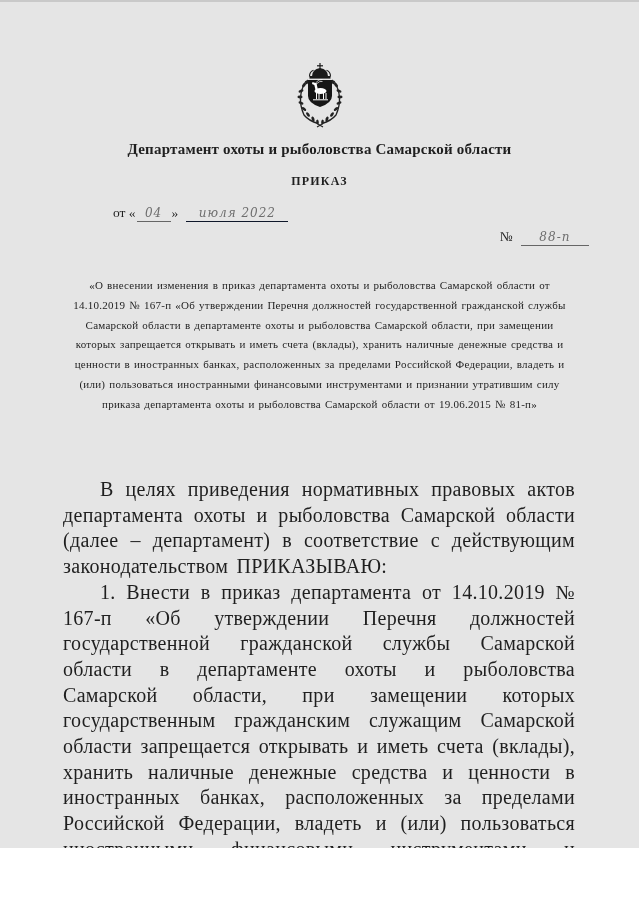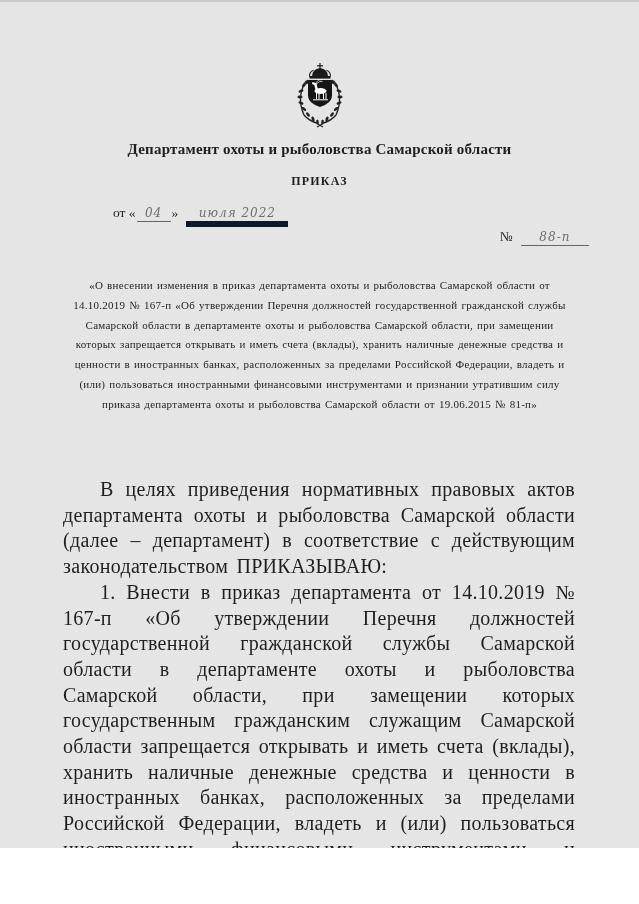--- a/index.html
+++ b/index.html
@@ -31,21 +31,21 @@
   }
   .date-row{position:absolute;top:205px;left:0;right:0;height:26px;font-size:13.5px;}
   .date-left{position:absolute;left:113px;top:0;white-space:nowrap;}
   .date-number{position:absolute;left:500px;top:0;white-space:nowrap;margin-top:24px;}
   .hw{
     font-family:"DejaVu Serif", serif;
     font-style:italic;color:#6e6e6e;
     letter-spacing:1px;font-size:12px;
   }
   .u-day{display:inline-block;width:34px;text-align:center;border-bottom:1px solid #666;margin:0 1px;}
-  .u-month{display:inline-block;width:102px;text-align:center;border-bottom:6px solid #0f172a;margin-left:8px;}
+  .u-month{display:inline-block;width:102px;text-align:center;border-bottom:1px solid #0f172a;margin-left:8px;}
   .u-num{display:inline-block;width:68px;text-align:center;border-bottom:1px solid #666;margin-left:8px;}
   .doc-title{
     position:absolute;top:276px;left:67px;width:505px;
     text-align:center;font-size:11px;line-height:19.8px;
     letter-spacing:0.25px;word-spacing:1px;
   }
   .body-text{
     position:absolute;top:477px;left:63px;width:512px;
     font-size:20px;line-height:25.7px;
     text-align:justify;text-align-last:left;

